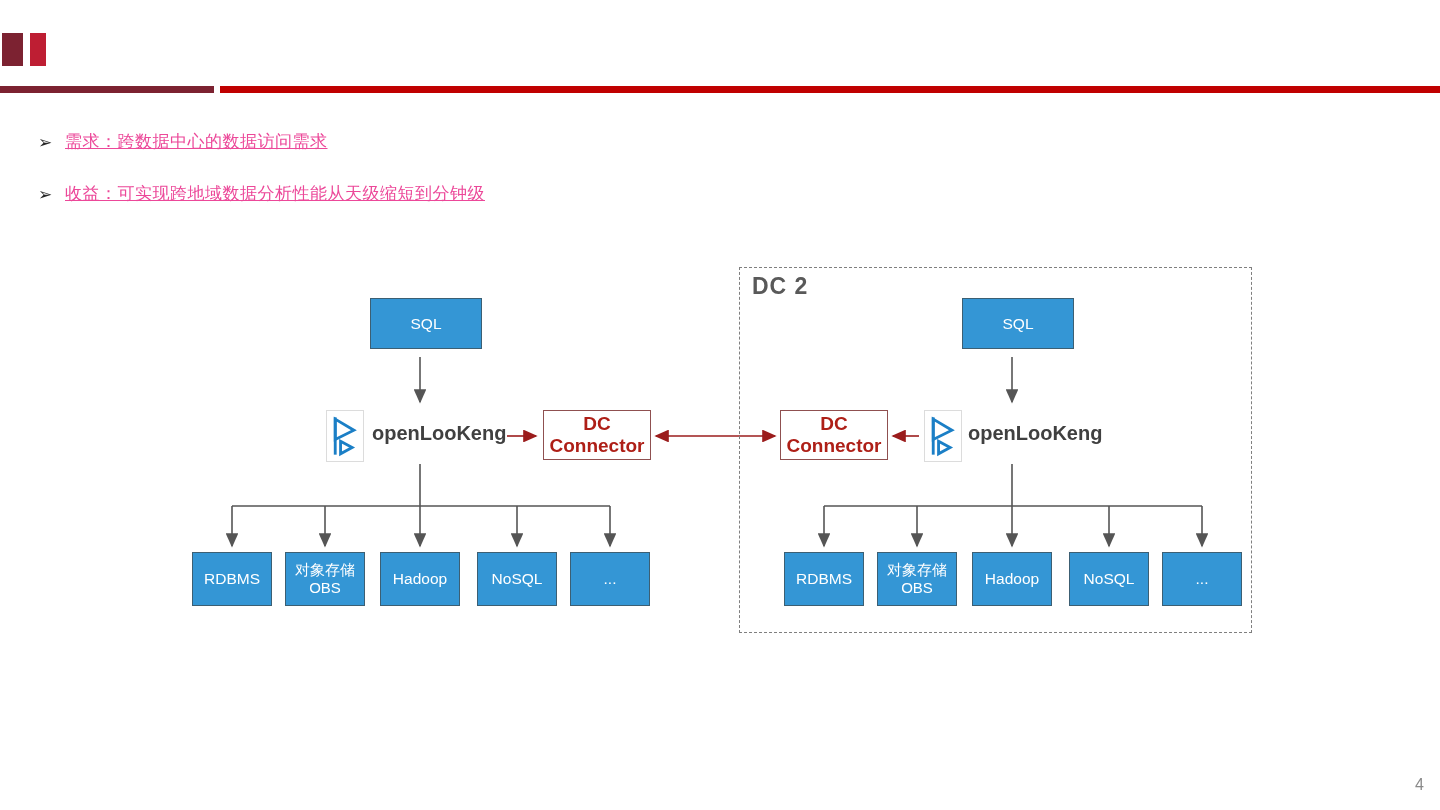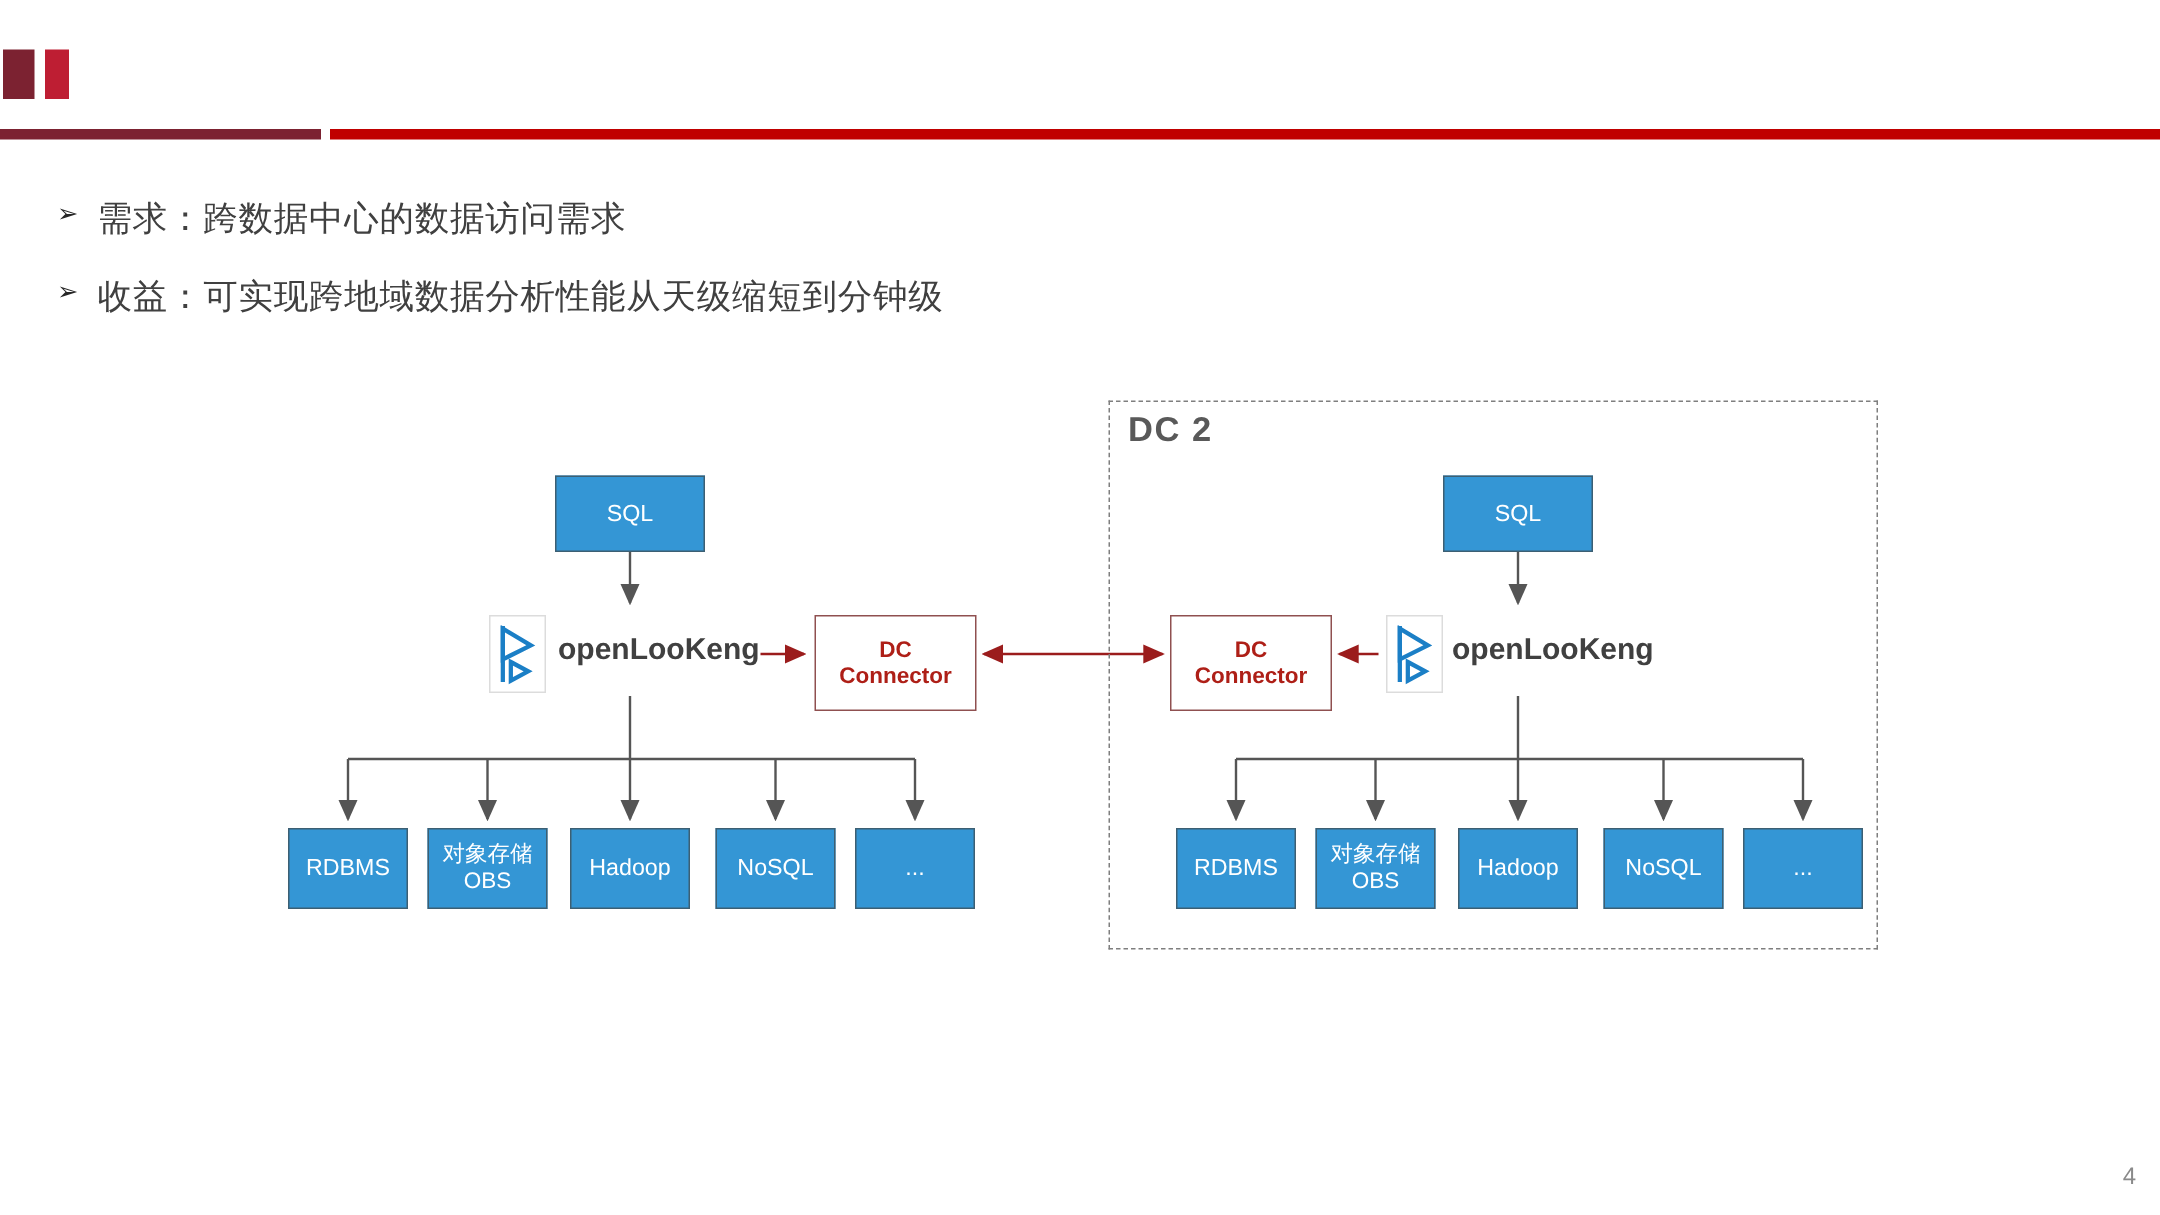--- a/index.html
+++ b/index.html
@@ -22,62 +22,62 @@
     letter-spacing: 1px; white-space: nowrap;
   }
   .rule { position: absolute; top: 86px; height: 7px; }
   .rule-left  { left: 0;     width: 214px;  background: #7c2231; }
   .rule-right { left: 220px; width: 1220px; background: #c00000; }
   
   .bullet { position: absolute; left: 38px; display: flex; align-items: flex-start; }
   .bullet-1 { top: 130px; }
   .bullet-2 { top: 182px; }
   .bullet .marker { font-size: 17px; color: #262626; margin-top: 2px; width: 27px; }
-  .bullet .bullet-text { font-size: 23px; color: #404040; letter-spacing: 0.5px; }
+  .bullet .bullet-text { font-size: 17px; color: #ec4899; letter-spacing: 0.5px; text-decoration: underline; }
   
   .dashed-box {
     position: absolute; top: 267px; width: 513px; height: 366px;
     border: 1.5px dashed #7f7f7f; background: transparent;
   }
   .dc1-box { left: 167px; }
   .dc2-box { left: 739px; }
   .dc-label {
     position: absolute; top: 5px;
     font-size: 23px; font-weight: bold; color: #595959; letter-spacing: 1px;
   }
   .dc-label-right { right: 16px; }
   .dc-label-left  { left: 12px; }
   .node {
     position: absolute; display: flex; align-items: center; justify-content: center;
     text-align: center; color: #ffffff; font-size: 15.5px;
     background: #3496d5; border: 1.5px solid #3c5f73;
   }
-  .sql-node { width: 100px; height: 51px; top: 317px; }
+  .sql-node { width: 112px; height: 51px; top: 298px; }
   .sql1 { left: 370px; } .sql2 { left: 962px; }
   .source-node { width: 80px; height: 54px; top: 552px; white-space: pre-line; line-height: 1.2; }
   .s1-1 { left: 192px; } .s1-2 { left: 285px; font-size: 15px; } .s1-3 { left: 380px; }
   .s1-4 { left: 477px; } .s1-5 { left: 570px; }
   .s2-1 { left: 784px; } .s2-2 { left: 877px; font-size: 15px; } .s2-3 { left: 972px; }
   .s2-4 { left: 1069px; } .s2-5 { left: 1162px; }
   .engine-logo {
     position: absolute; top: 410px; width: 38px; height: 52px;
     border: 1px solid #dcdcdc; background: #ffffff;
     display: flex; align-items: center; justify-content: center;
   }
   .logo1 { left: 326px; } .logo2 { left: 924px; }
   .engine-text {
     position: absolute; top: 422px; width: 130px; height: 28px;
     font-size: 20px; font-weight: bold; color: #404040; white-space: nowrap;
   }
   .etext1 { left: 372px; } .etext2 { left: 968px; }
   .connector-node {
-    position: absolute; top: 410px; width: 108px; height: 64px;
+    position: absolute; top: 410px; width: 108px; height: 50px;
     background: #ffffff; border: 1.5px solid #8f5050;
     display: flex; align-items: center; justify-content: center;
-    font-size: 15px; font-weight: bold; color: #ae1f17;
+    font-size: 19px; font-weight: bold; color: #ae1f17;
     text-align: center; white-space: pre-line; line-height: 1.15;
   }
   .conn1 { left: 543px; } .conn2 { left: 780px; }
   .connectors { position: absolute; left: 0; top: 0; pointer-events: none; }
   .connectors .g { stroke: #555555; stroke-width: 1.6; fill: none; }
   .connectors .r { stroke: #9b1c1c; stroke-width: 1.6; fill: none; }
   
   .page-number {
     position: absolute; right: 16px; bottom: 16px;
     font-size: 16px; color: #8a8a8a;

